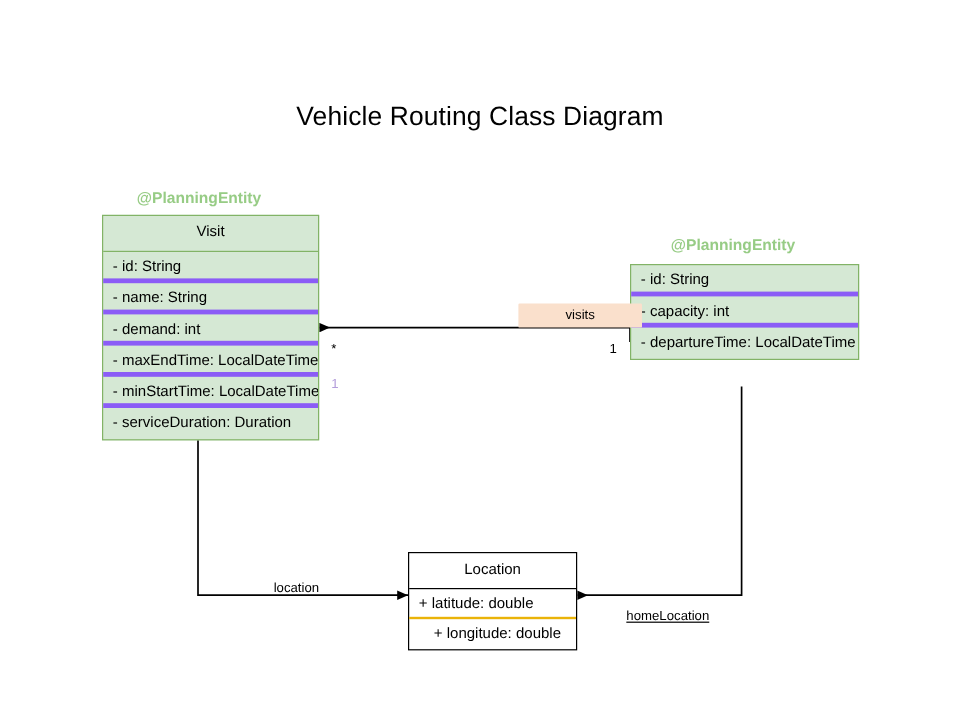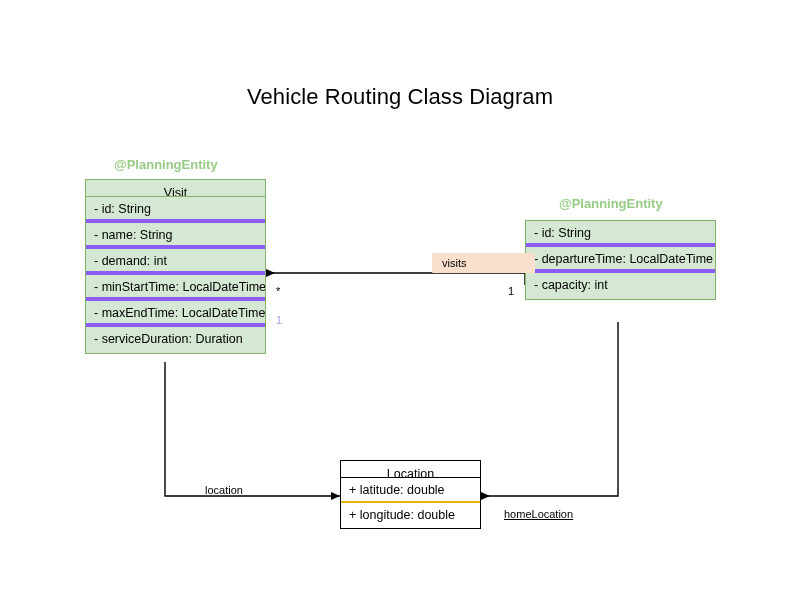--- a/index.html
+++ b/index.html
@@ -50,21 +50,21 @@
     box-sizing: border-box;
     border: 1px solid #82b366;
     background: #d5e8d4;
   }
   .uml-class.plain {
     border: 1px solid #000000;
     background: #ffffff;
   }
   .class-header {
     box-sizing: border-box;
-    height: 17px;
+    height: 30px;
     line-height: 26px;
     text-align: center;
     font-size: 12.5px;
     color: #000000;
     border-bottom: 1px solid #82b366;
     white-space: nowrap;
     overflow: hidden;
   }
   .uml-class.plain .class-header {
     border-bottom: 1px solid #000000;
@@ -83,38 +83,40 @@
   .class-attr:last-child {
     border-bottom: none;
   }
   .uml-class.plain .class-attr {
     height: 25px;
     line-height: 25px;
     border-bottom: 2px solid #eab308;
   }
   .uml-class.plain .class-attr:last-child {
     border-bottom: none;
+    text-align: center;
   }
 
   
   .stereotype {
     position: absolute;
     font-size: 13px;
     font-weight: bold;
     white-space: nowrap;
   }
   .stereotype.entity  { color: #97cc85; }
   .stereotype.listvar { color: #fbcfa3; }
 
   
   .edge-label {
     position: absolute;
     font-size: 11px;
     color: #000000;
     white-space: nowrap;
+    text-align: center;
   }
   .edge-label.boxed {
     background: #fae0cc;
     padding: 4px 10px;
     border-radius: 1px;
   }
 
   
   .multiplicity {
     position: absolute;
@@ -154,31 +156,31 @@
     </g>
   </svg>
 
   <div class="stereotype entity" style="left:114px; top:157px;">@PlanningEntity</div>
 
   <div class="uml-class" style="left:85px; top:179px; width:181px;">
     <div class="class-header">Visit</div>
     <div class="class-attr">- id: String</div>
     <div class="class-attr">- name: String</div>
     <div class="class-attr">- demand: int</div>
+    <div class="class-attr">- maxEndTime: LocalDateTime</div>
     <div class="class-attr">- minStartTime: LocalDateTime</div>
-    <div class="class-attr">- maxEndTime: LocalDateTime</div>
     <div class="class-attr">- serviceDuration: Duration</div>
   </div>
 
   <div class="stereotype entity" style="left:559px; top:196px;">@PlanningEntity</div>
 
   <div class="uml-class" style="left:525px; top:220px; width:191px;">
     <div class="class-attr">- id: String</div>
+    <div class="class-attr">- capacity: int</div>
     <div class="class-attr">- departureTime: LocalDateTime</div>
-    <div class="class-attr">- capacity: int</div>
   </div>
 
   <div class="uml-class plain" style="left:340px; top:460px; width:141px;">
     <div class="class-header">Location</div>
     <div class="class-attr">+ latitude: double</div>
     <div class="class-attr">+ longitude: double</div>
   </div>
 
 
   <div class="edge-label boxed" style="left:432px; top:253px; width:83px;">visits</div>

